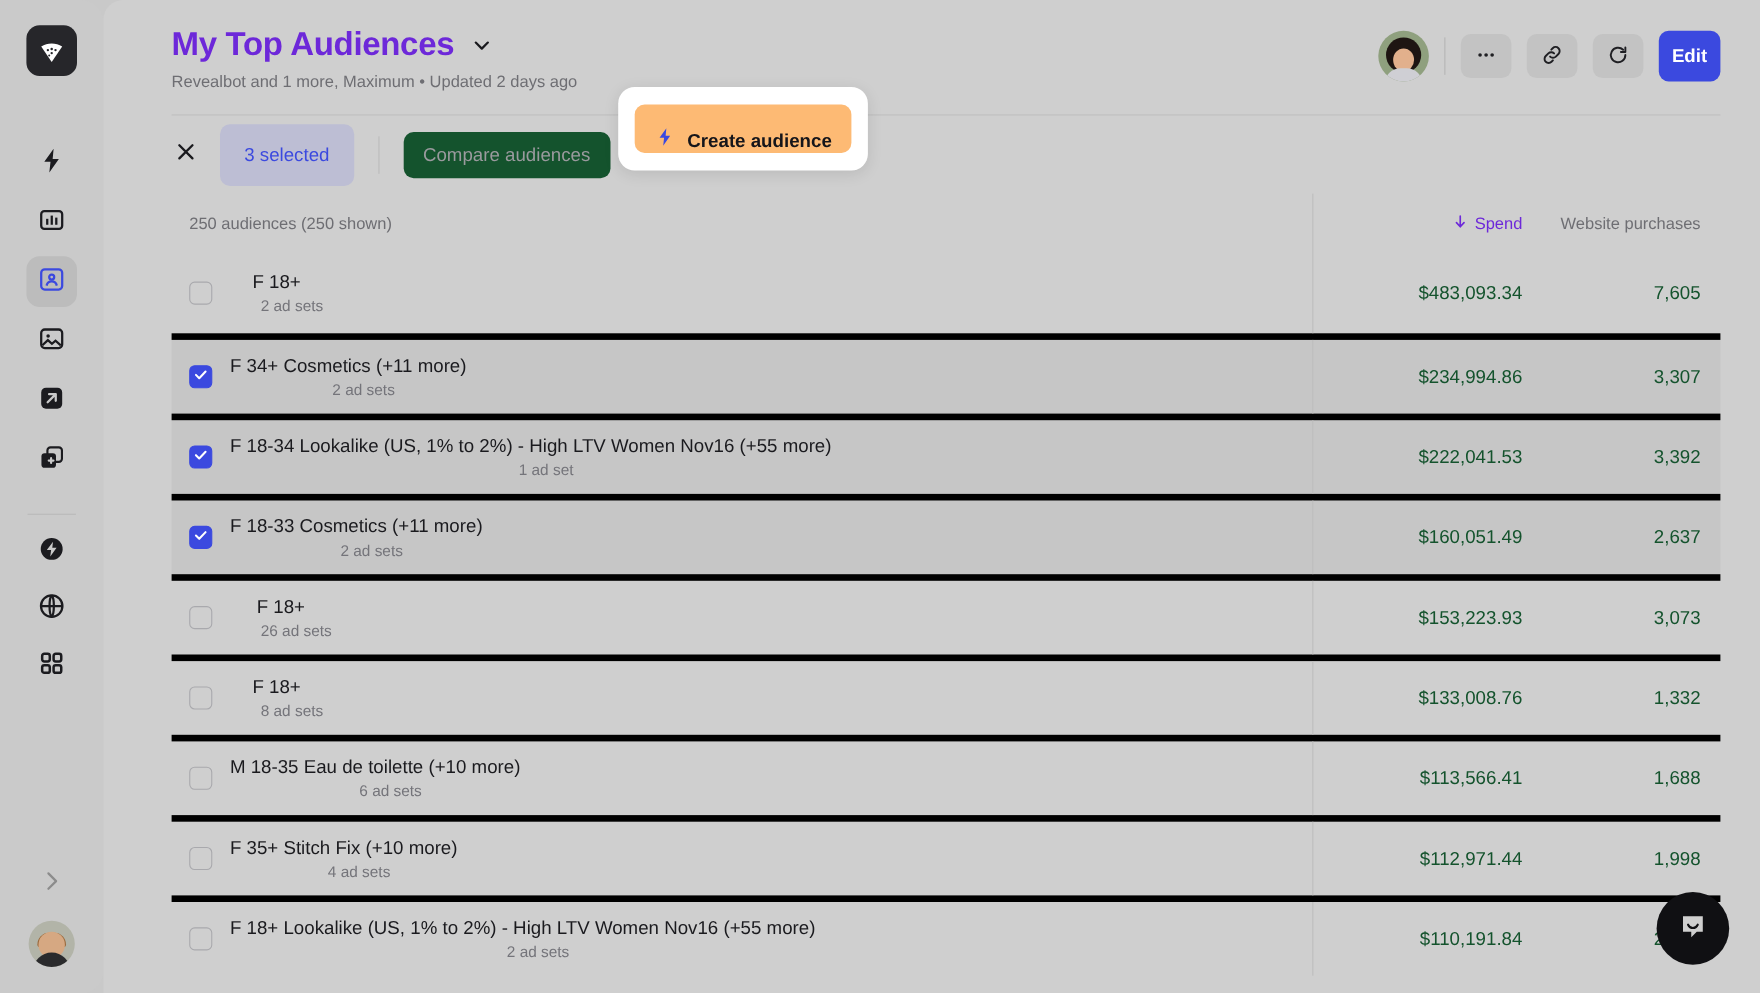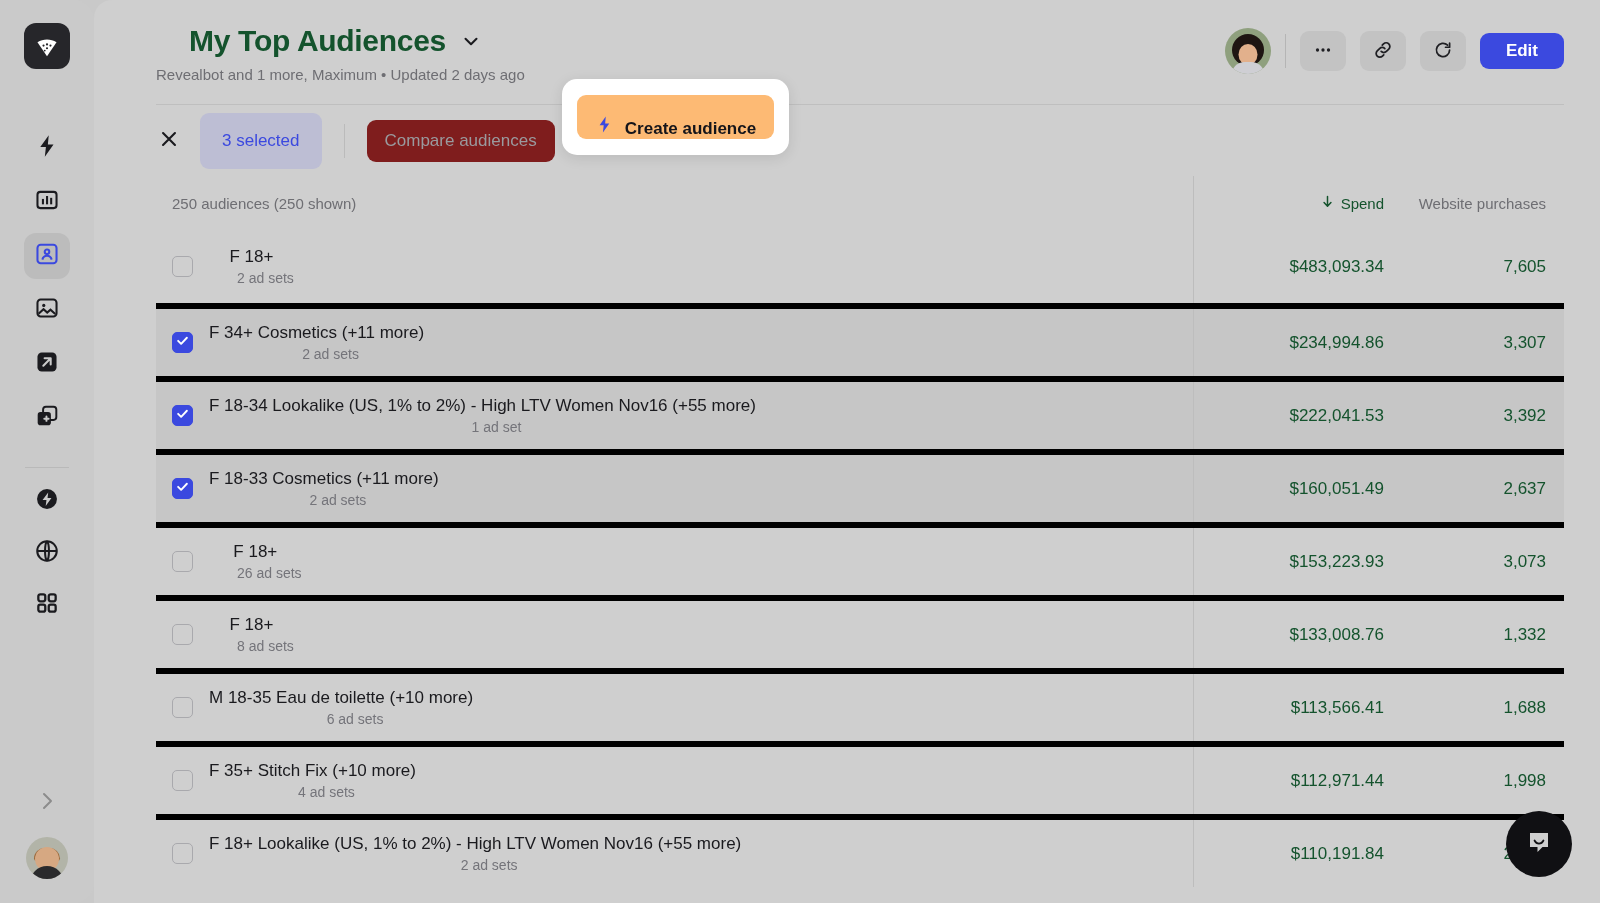--- a/index.html
+++ b/index.html
@@ -103,23 +103,22 @@
     width: 1506px; height: 903px;
     background: #cfcfcf;
     border-top-left-radius: 18px;
   }
 
   
   .header { position: relative; padding: 24px 0 0 62px; height: 104px; }
 
   .title-row { display: flex; align-items: center; gap: 14px; }
   .page-title {
-    font-size: 30px; font-weight: 700; color: #14532d;
+    font-size: 30px; font-weight: 700; color: #6d28d9;
     letter-spacing: -0.3px;
-    margin-left: 33px;
   }
   .title-caret { color: #1a1a1e; display: flex; align-items: center; }
 
   .subtitle {
     margin-top: 8px;
     font-size: 15px; color: #6e6e73;
   }
 
   .header-actions {
     position: absolute; right: 36px; top: 28px;
@@ -154,21 +153,21 @@
   .icon-btn {
     width: 46px; height: 40px;
     border-radius: 9px;
     background: #c3c3c3;
     display: flex; align-items: center; justify-content: center;
     color: #1f1f23;
     border: none;
   }
 
   .edit-btn {
-    height: 36px; padding: 0 26px;
+    height: 46px; padding: 0 12px;
     border-radius: 9px;
     background: #3b49df;
     color: #ffffff;
     font-size: 17px; font-weight: 600;
     display: flex; align-items: center; justify-content: center;
     border: none;
     font-family: "Liberation Sans", sans-serif;
   }
 
   
@@ -189,21 +188,21 @@
     border-radius: 9px;
     background: #bdbed4;
     color: #3b49df;
     font-size: 17px; font-weight: 500;
     display: flex; align-items: center;
   }
   .tb-sep { width: 1px; height: 34px; background: #bbbbbb; margin: 0 4px; }
   .compare-btn {
     height: 42px; padding: 0 18px;
     border-radius: 9px;
-    background: #7f1d1d;
+    background: #14532d;
     color: #9a9a9e;
     font-size: 17px;
     display: flex; align-items: center;
     border: none;
     font-family: "Liberation Sans", sans-serif;
   }
 
   .create-card {
     position: absolute;
     left: 406px; top: -26px;
@@ -232,21 +231,21 @@
     height: 54px;
     margin: 0 36px 0 62px;
     font-size: 15px; color: #6e6e73;
   }
   .th-left { flex: 1; padding-left: 16px; }
   .th-metrics { display: flex; align-items: stretch; border-left: 1px solid #bdbdbd; height: 54px; }
   .th-cell {
     display: flex; align-items: center; justify-content: flex-end;
     padding-right: 10px;
   }
-  .th-spend { width: 200px; color: #14532d; gap: 6px; }
+  .th-spend { width: 200px; color: #6d28d9; gap: 6px; }
   .th-purch { width: 170px; color: #6e6e73; padding-right: 18px; }
 
   .row {
     display: flex; align-items: stretch;
     height: 73px;
     border-top: 6px solid #000000;
     margin: 0 36px 0 62px;
   }
   .row.selected { background: #c6c6c6; }
   .row.first { border-top: none; }

